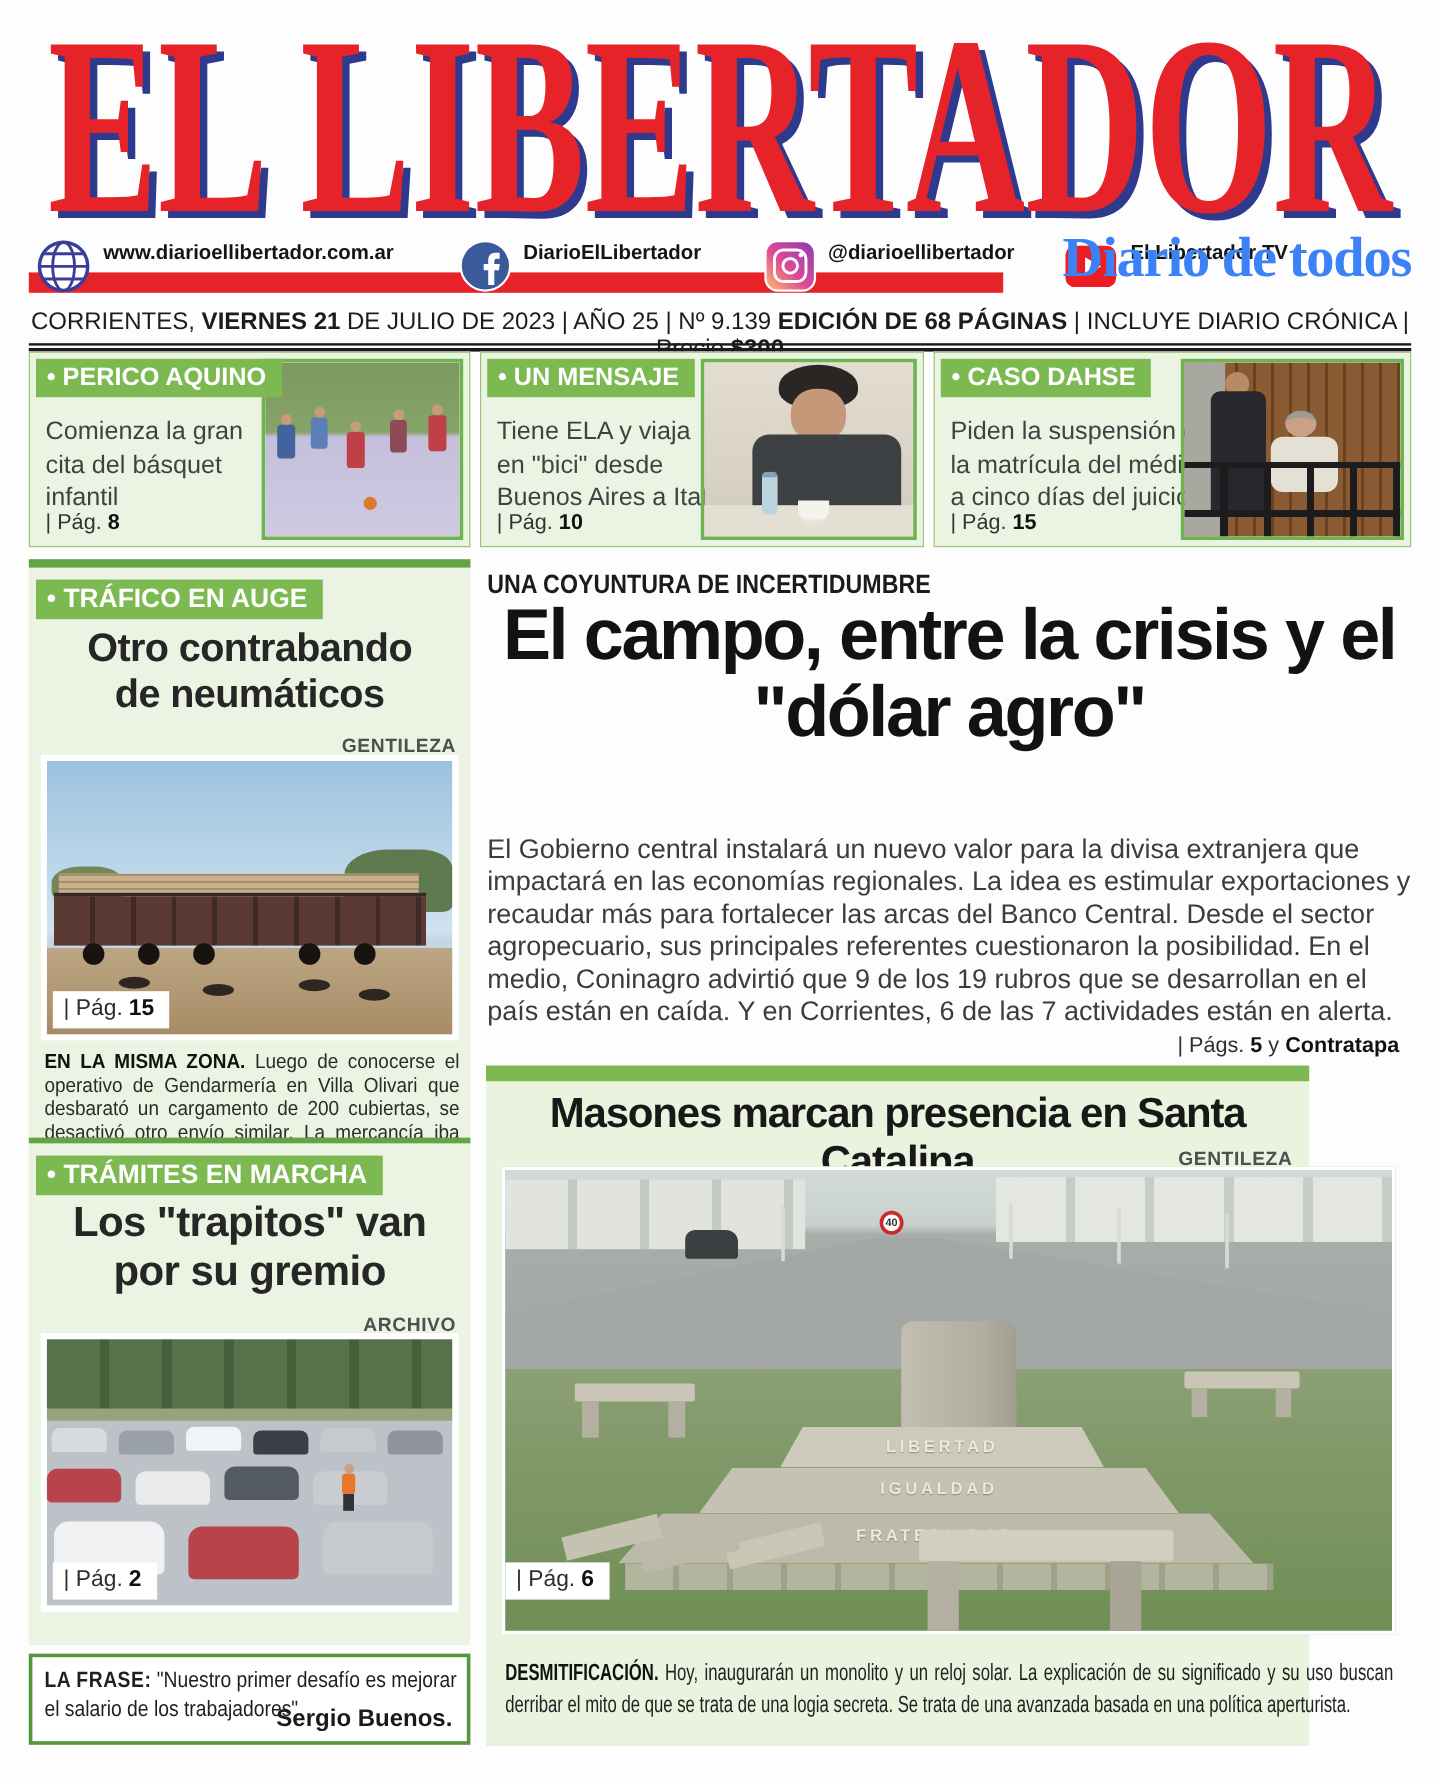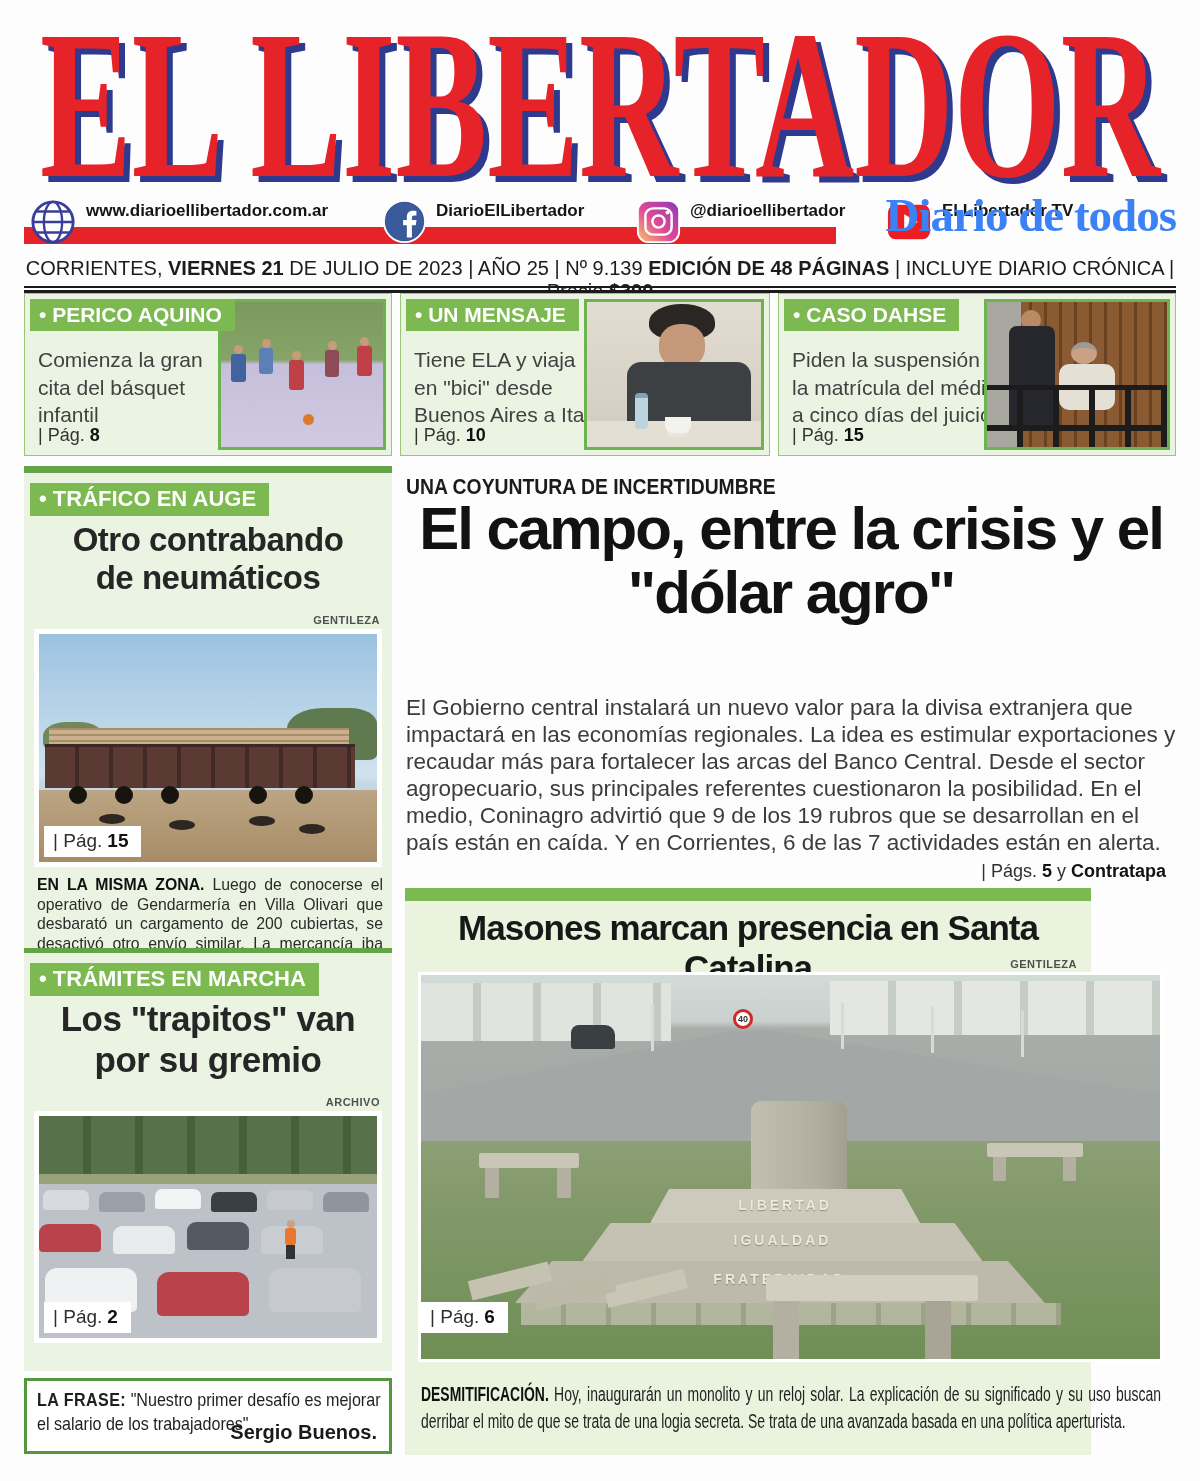--- a/index.html
+++ b/index.html
@@ -36,21 +36,21 @@
   .panel { position:absolute; left:24px; width:368px; background:#ebf4e2; }
   #panel1 { top:466px; height:482px; border-top:7px solid #63a446; }
   #panel2 { top:953px; height:418px; }
   .divider { position:absolute; left:24px; top:948px; width:368px; height:5px; background:#63a446; }
   .panel .tag { top:10px; left:6px; font-size:22px; }
   .panel-headline { position:absolute; left:0; width:100%; text-align:center; font-weight:bold; line-height:1.16; color:#262626; letter-spacing:-0.5px; }
   #panel1 .panel-headline { top:48px; font-size:33px; }
   #panel2 .panel-headline { top:46px; font-size:35px; }
   .hl-wrap1 { display:inline-block; width:305px; }
   .hl-wrap2 { display:inline-block; width:345px; }
-  .credit { position:absolute; right:12px; font-size:11px; color:#4f4f4f; letter-spacing:0.5px; font-weight:bold; }
+  .credit { position:absolute; right:12px; font-size:16px; color:#4f4f4f; letter-spacing:0.5px; font-weight:bold; }
   #panel1 .credit { top:141px; } #panel2 .credit { top:143px; }
   .photo-frame { position:absolute; left:10px; width:348px; background:#fff; padding:5px; }
   #panel1 .photo-frame { top:156px; height:238px; }
   #panel2 .photo-frame { top:158px; height:232px; }
   .photo { position:relative; width:100%; height:100%; overflow:hidden; }
   .page-chip { position:absolute; left:0; bottom:0; background:#fff; padding:4px 13px 5px 9px; font-size:19px; color:#2e2e2e; z-index:5; }
   .page-chip b { margin-left:5px; color:#111; }
   .summary { position:absolute; left:13px; top:402px; width:372px; transform:scaleX(0.93); transform-origin:left top; font-size:17px; line-height:1.15; color:#2b2b2b; text-align:justify; }
   .summary b { color:#111; }
 
@@ -148,21 +148,21 @@
 
     <svg class="soc-icon" style="left:862px; top:4px;" width="46" height="40" viewBox="0 0 48 40">
       <rect x="1" y="1" width="46" height="38" rx="9" fill="#ed1d24" stroke="#fff" stroke-width="2"></rect>
       <polygon points="19,12 33,20 19,28" fill="#fff"></polygon>
     </svg>
     <span class="soc-label" style="left:918px;">El Libertador TV</span>
 
     <div class="tagline">Diario de todos</div>
   </div>
 
-  <div class="dateline"><span>CORRIENTES, </span><b>VIERNES 21</b><span> DE JULIO DE 2023 | AÑO 25 | Nº 9.139 </span><b>EDICIÓN DE 48 PÁGINAS</b><span> | INCLUYE DIARIO CRÓNICA | Precio </span><b>$300</b></div>
+  <div class="dateline"><span>CORRIENTES, </span><b>VIERNES 21</b><span> DE JULIO DE 2023 | AÑO 25 | Nº 9.139 </span><b>EDICIÓN DE 68 PÁGINAS</b><span> | INCLUYE DIARIO CRÓNICA | Precio </span><b>$300</b></div>
   <div class="rule"></div>
 
   <div class="teaser" id="t1">
     <div class="tag">• PERICO AQUINO</div>
     <div class="teaser-headline">Comienza la gran cita del básquet infantil</div>
     <div class="page-ref"><span>| Pág.</span><b>8</b></div>
     <div class="teaser-photo">
       <div class="sc-bb">
         <div class="bb-fig" style="left:10px;top:52px;width:15px;height:28px;background:#43639e;"></div>
         <div class="bb-fig" style="left:38px;top:46px;width:14px;height:26px;background:#5d7fb8;"></div>

